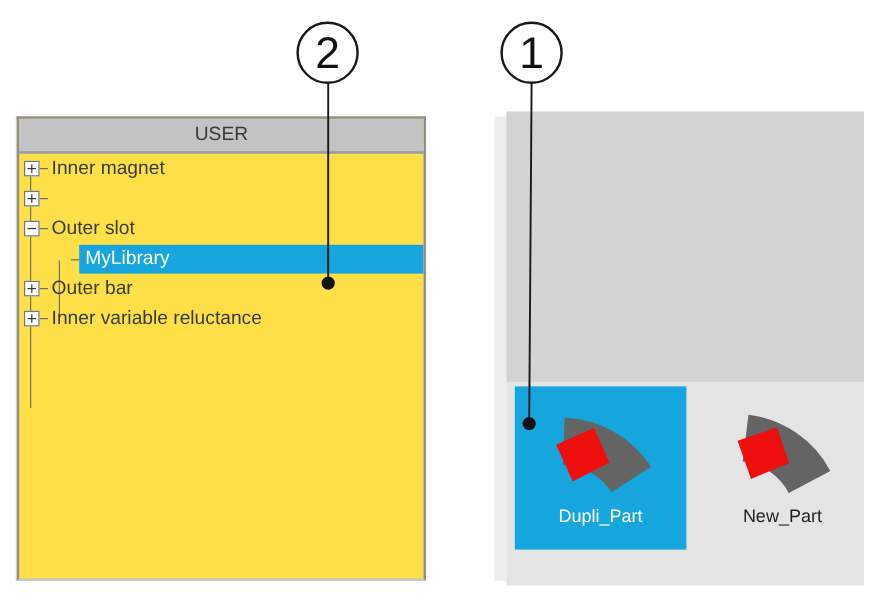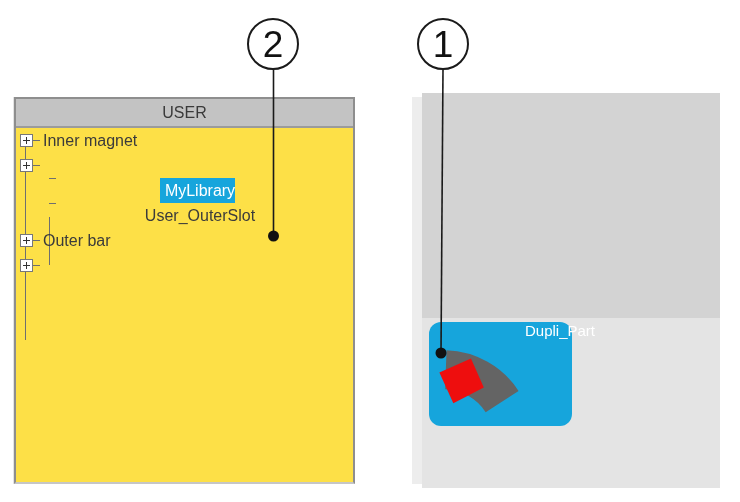--- a/index.html
+++ b/index.html
@@ -31,33 +31,33 @@
        white-space:nowrap;position:relative;}
   .row.root{padding-left:4px;}
   .expander{width:11px;height:11px;box-sizing:content-box;border:1px solid #777777;
        background:#ffffff;position:relative;z-index:2;flex:0 0 auto;}
   .expander::before{content:'';position:absolute;left:2px;top:5px;width:7px;height:1px;background:#333;}
   .expander::after{content:'';position:absolute;left:5px;top:2px;width:1px;height:7px;background:#333;}
   .expander.open::after{display:none;}
   .tick{width:7px;height:1px;background:#6f6f6f;flex:0 0 auto;}
   .row.root .lbl{margin-left:3px;}
 
-  .row.child{padding-left:26px;flex-direction:column;}
+  .row.child{padding-left:36px;}
   .connector{width:14px;align-self:stretch;position:relative;flex:0 0 auto;}
   .connector::after{content:'';position:absolute;left:7px;top:50%;width:7px;height:1px;background:#6f6f6f;}
   .hl{flex:1 1 auto;height:24px;display:flex;align-items:center;padding-left:5px;}
   .row.child.selected .hl{background:var(--accent,#16a5dc);}
   .row.child.selected .clbl{color:#ffffff;}
 
   
   .splitter{left:412px;top:97px;width:10px;height:387px;background:#ededed;}
   .right-panel{left:422px;top:93px;width:298px;height:395px;background:var(--panel-bg,#e4e4e4);}
   .canvas{width:100%;height:225px;background:var(--canvas-bg,#d3d3d3);}
   .parts{position:relative;padding:4px 0 0 7px;display:flex;align-items:flex-start;}
-  .part-tile{width:143px;height:104px;display:flex;flex-direction:row;box-sizing:border-box;border-radius:12px;}
+  .part-tile{width:143px;height:136px;display:flex;flex-direction:column;box-sizing:border-box;}
   .part-tile.selected{background:var(--accent,#16a5dc);}
   .part-tile + .part-tile{margin-left:15px;width:130px;}
   .part-icon-wrap{flex:1 1 auto;display:flex;align-items:center;justify-content:center;}
   .part-svg{width:96px;height:84px;}
   .part-tile.selected .part-svg{transform:rotate(-5deg);}
   .part-svg .wedge{fill:var(--part-body,#646464);}
   .part-svg .slot{fill:var(--part-slot,#ee0e0e);}
   .part-label{height:30px;text-align:center;font-size:15px;color:#1f1f1f;padding-bottom:6px;}
   .part-tile.selected .part-label{color:#ffffff;}
 </style>
@@ -92,55 +92,64 @@
       <div id="tree-rows">
           <div class="row root">
             <span class="expander"></span>
             <span class="tick"></span>
             <span class="lbl">Inner magnet</span>
           </div>
           <div class="row root">
             <span class="expander"></span>
             <span class="tick"></span>
           </div>
+          <div class="row root">
+            <span class="expander open"></span>
+            <span class="tick"></span>
+            <span class="lbl">Outer slot</span>
+          </div>
           <div class="row child selected">
             <span class="connector"></span>
             <span class="hl">
               <span class="clbl">MyLibrary</span>
-            </span>
-          </div>
-          <div class="row child">
-            <span class="connector"></span>
-            <span class="hl">
-              <span class="clbl">User_OuterSlot</span>
             </span>
           </div>
           <div class="row root">
             <span class="expander"></span>
             <span class="tick"></span>
             <span class="lbl">Outer bar</span>
           </div>
           <div class="row root">
             <span class="expander"></span>
             <span class="tick"></span>
+            <span class="lbl">Inner variable reluctance</span>
           </div>
         </div>
     </div>
   </div>
 
   <div class="abs splitter"></div>
 
   <div class="abs right-panel">
     <div class="canvas"></div>
     <div class="parts" id="parts-row">
         <div class="part-tile selected">
           <div class="part-icon-wrap">
             <svg class="part-svg" viewBox="0 0 100 90">
     <path class="wedge" d="M19.7 16.7 A96 96 0 0 1 92.8 66.9 L55.7 86.6 A54 54 0 0 0 14.6 58.4 Z"></path>
     <path class="slot" d="M10 40 L45 28 L56 60 L22 74 Z"></path>
   </svg>
           </div>
           <div class="part-label">Dupli_Part</div>
         </div>
+        <div class="part-tile">
+          <div class="part-icon-wrap">
+            <svg class="part-svg" viewBox="0 0 100 90">
+    <path class="wedge" d="M19.7 16.7 A96 96 0 0 1 92.8 66.9 L55.7 86.6 A54 54 0 0 0 14.6 58.4 Z"></path>
+    <path class="slot" d="M10 40 L45 28 L56 60 L22 74 Z"></path>
+  </svg>
+          </div>
+          <div class="part-label">New_Part</div>
+        </div>
       </div>
   </div>
 
 </div>
 
 </body></html>

